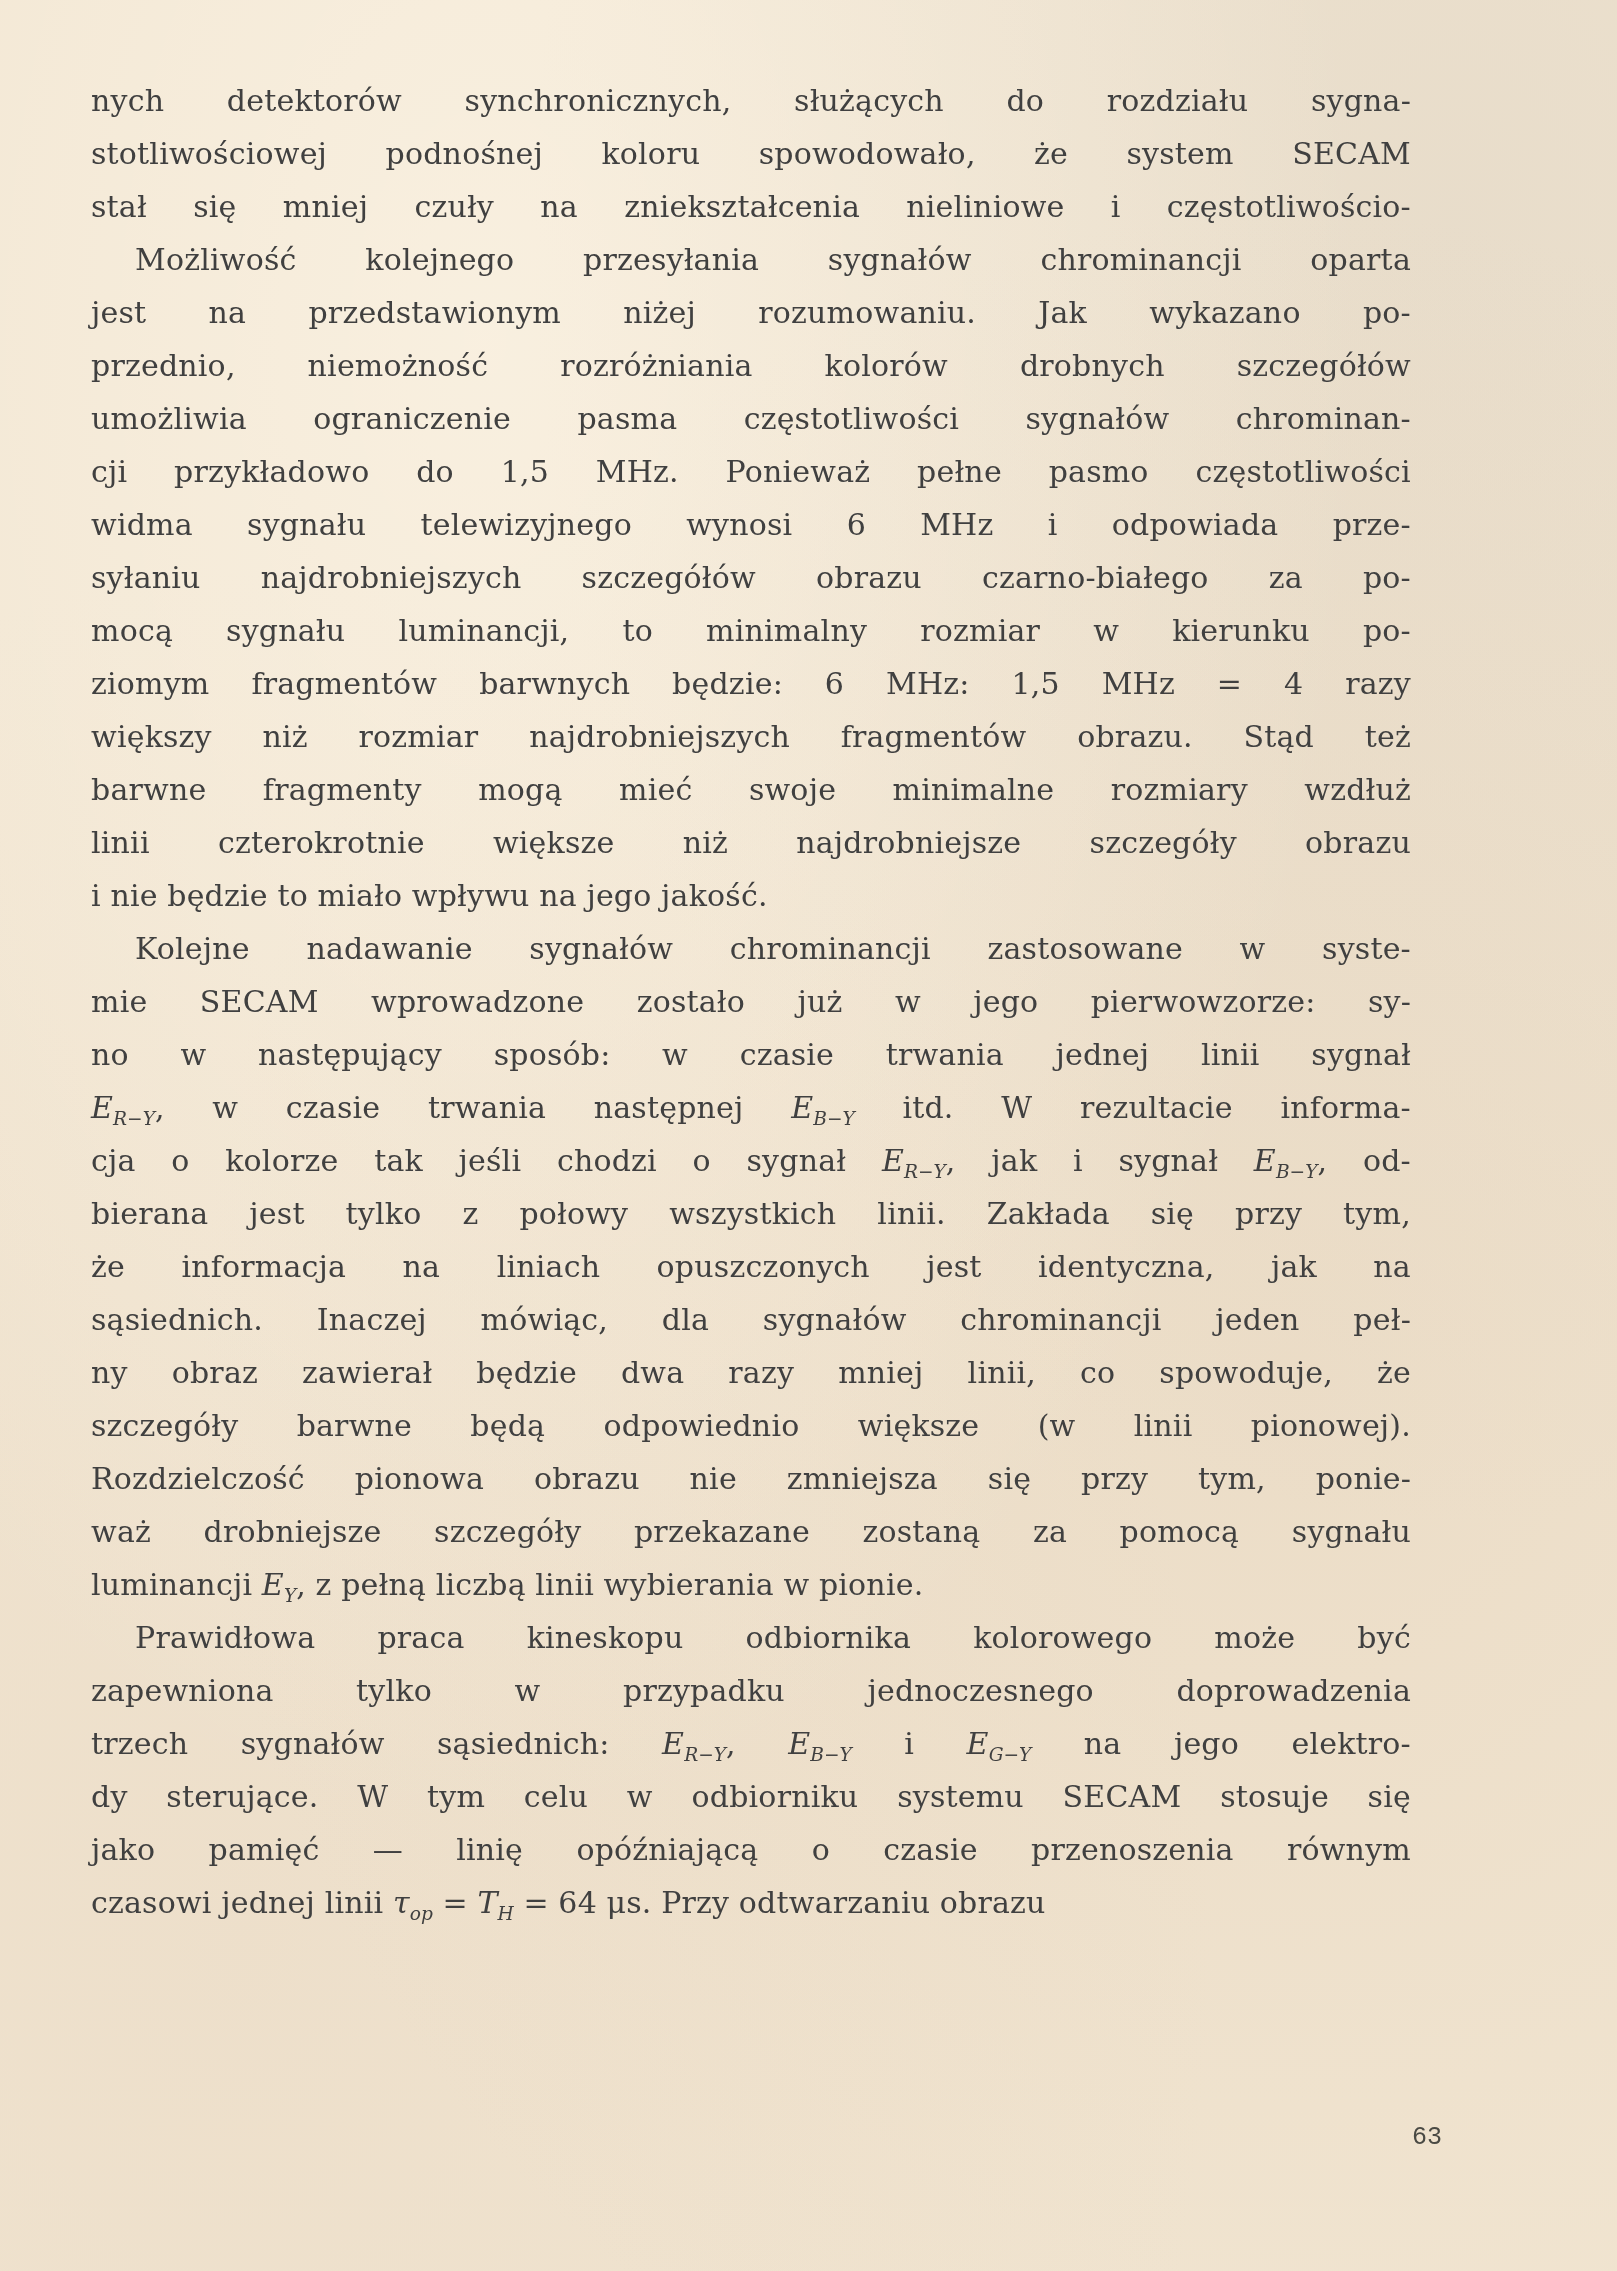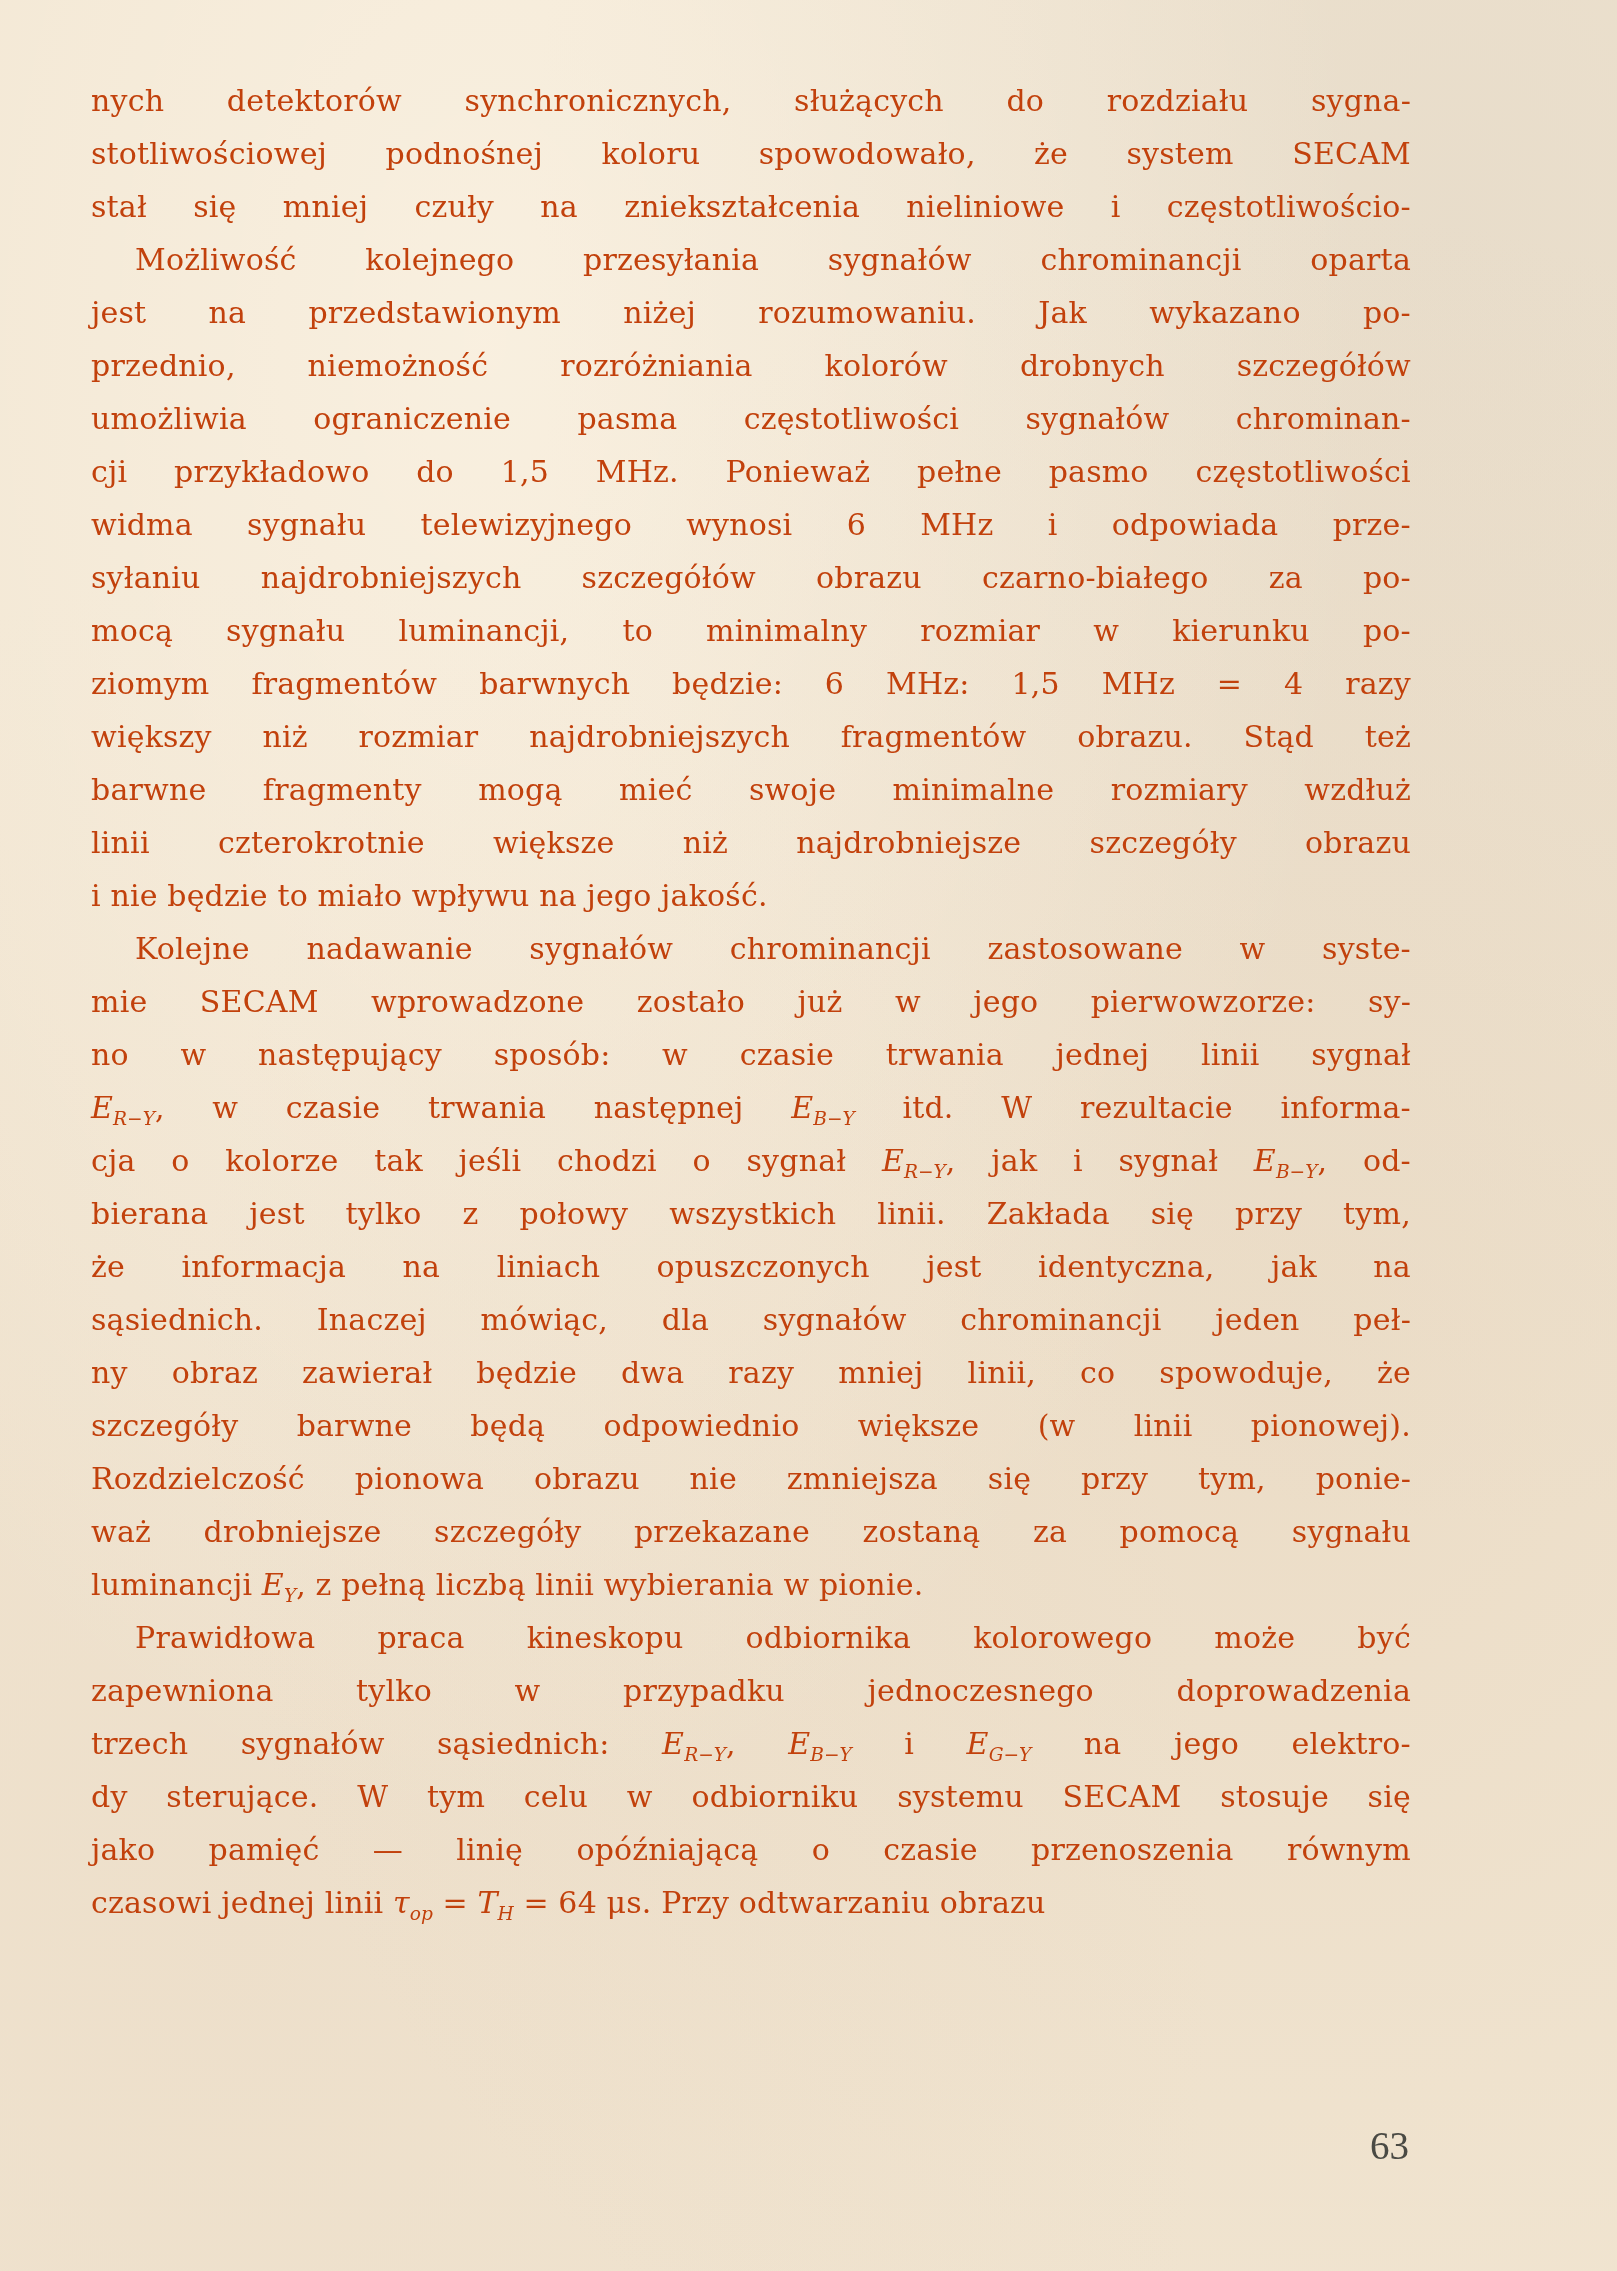--- a/index.html
+++ b/index.html
@@ -16,43 +16,43 @@
   .page {
     position: absolute; left: 0; top: 0; width: 1617px; height: 2272px;
   }
   .body-text {
     position: absolute;
     left: 91px;
     top: 74px;
     width: 1320px;
     font-family: "DejaVu Serif", "Liberation Serif", serif;
     font-size: 30px;
-    color: #c2410c;
+    color: #404040;
     letter-spacing: 0.2px;
   }
   .line {
     height: 53px;
     line-height: 53px;
     white-space: nowrap;
     display: flex;
     justify-content: space-between;
     align-items: baseline;
   }
   .line.last { justify-content: flex-start; }
   .line.last .w { margin-right: 0.32em; }
   .line.indent { padding-left: 44px; }
   .w { display: inline-block; white-space: nowrap; }
   .math-base { font-style: italic; }
   .math-sub { font-style: italic; font-size: 0.62em; vertical-align: -0.35em; letter-spacing: 0; }
   .page-number {
     position: absolute;
-    left: 1370px;
+    left: 1412px;
     top: 2123px;
-    font-family: Liberation Serif, serif;
-    font-size: 39px;
+    font-family: Liberation Mono, monospace;
+    font-size: 25px;
     color: #4a4a44;
   }
 </style>
 </head>
 <body>
 
 <div class="page">
   <div class="body-text" id="body-text">
       <div>
         <div class="line">

